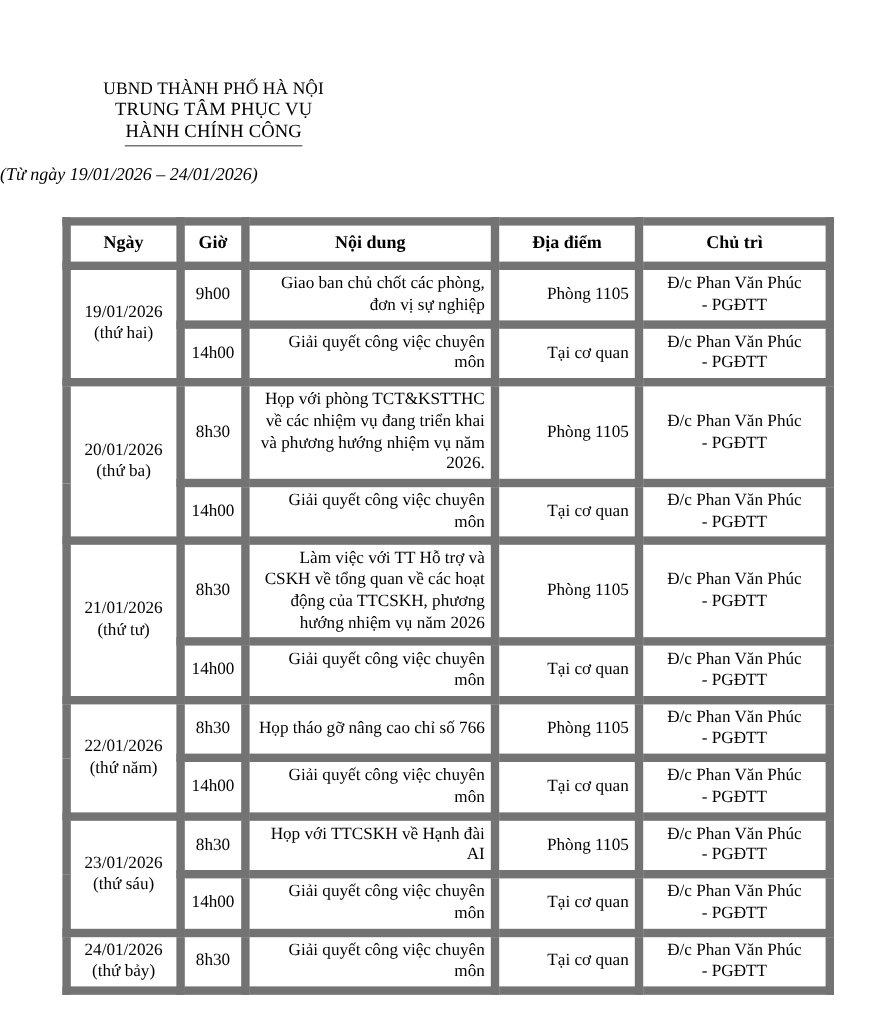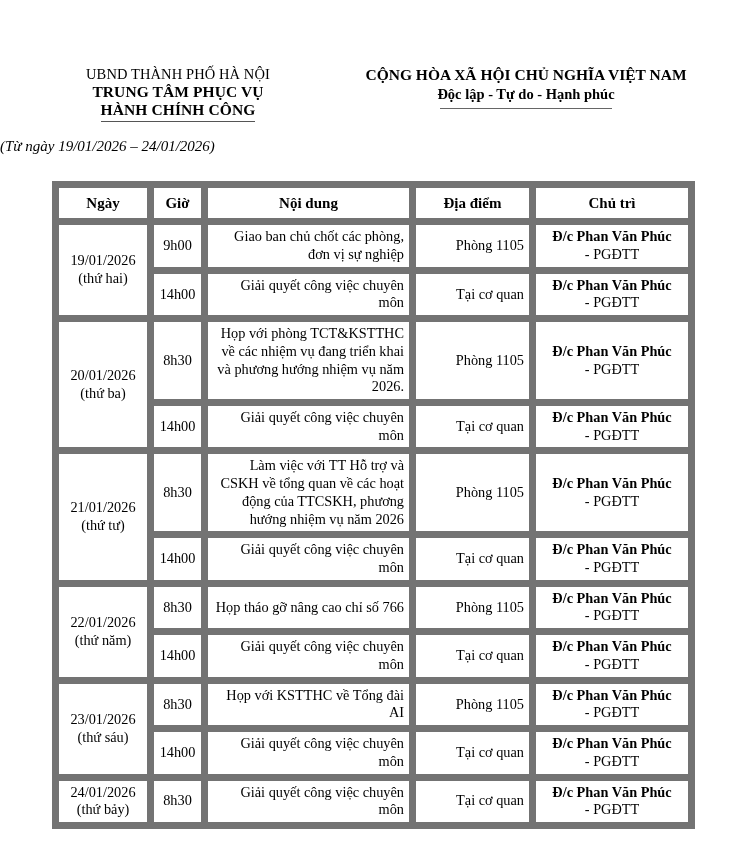--- a/index.html
+++ b/index.html
@@ -44,21 +44,21 @@
     margin-left: 10px;
     margin-right: 26px;
   }
   .org-line1 {
     font-size: 14.5px;
     letter-spacing: .1px;
     white-space: nowrap;
   }
   .org-line2,
   .org-line3 {
-    font-weight: bold;
+    font-weight: normal;
     font-size: 15.5px;
     letter-spacing: .1px;
     white-space: nowrap;
   }
   .org-line3 {
     display: inline-block;
     border-bottom: 1.6px solid #555;
     padding-bottom: 1px;
   }
   .nation-line1 {
@@ -144,38 +144,33 @@
     text-align: right;
     vertical-align: middle;
   }
   td.cell-chair {
     text-align: center;
     vertical-align: middle;
     line-height: 1.3;
   }
   .day-date { display: block; }
   .day-name { display: block; }
-  .chair-name { display: block; font-weight: bold; }
+  .chair-name { display: block; }
   .chair-role { display: block; }
 </style>
 </head>
 <body>
 
 <div class="page">
 
   <div class="masthead">
     <div class="mast-left">
       <div class="org-line1">UBND THÀNH PHỐ HÀ NỘI</div>
       <div class="org-line2">TRUNG TÂM PHỤC VỤ</div>
       <div><span class="org-line3">HÀNH CHÍNH CÔNG</span></div>
-    </div>
-    <div class="mast-right">
-      <div class="nation-line1">CỘNG HÒA XÃ HỘI CHỦ NGHĨA VIỆT NAM</div>
-      <div class="nation-line2">Độc lập - Tự do - Hạnh phúc</div>
-      <div class="nation-rule"></div>
     </div>
   </div>
 
   <div class="doc-subtitle">(Từ ngày 19/01/2026 – 24/01/2026)</div>
 
   <div class="table-wrap">
     <table class="schedule">
       <colgroup>
         <col class="col-day">
         <col class="col-time">
@@ -280,21 +275,21 @@
               <span class="chair-name">Đ/c Phan Văn Phúc</span>
               <span class="chair-role">- PGĐTT</span>
             </td>
           </tr>
           <tr>
             <td class="cell-day" rowspan="2">
               <span class="day-date">23/01/2026</span>
               <span class="day-name">(thứ sáu)</span>
             </td>
             <td class="cell-time">8h30</td>
-            <td class="cell-content">Họp với KSTTHC về Tổng đài AI</td>
+            <td class="cell-content">Họp với TTCSKH về Hạnh đài AI</td>
             <td class="cell-place">Phòng 1105</td>
             <td class="cell-chair">
               <span class="chair-name">Đ/c Phan Văn Phúc</span>
               <span class="chair-role">- PGĐTT</span>
             </td>
           </tr>
           <tr>
             <td class="cell-time">14h00</td>
             <td class="cell-content">Giải quyết công việc chuyên môn</td>
             <td class="cell-place">Tại cơ quan</td>

